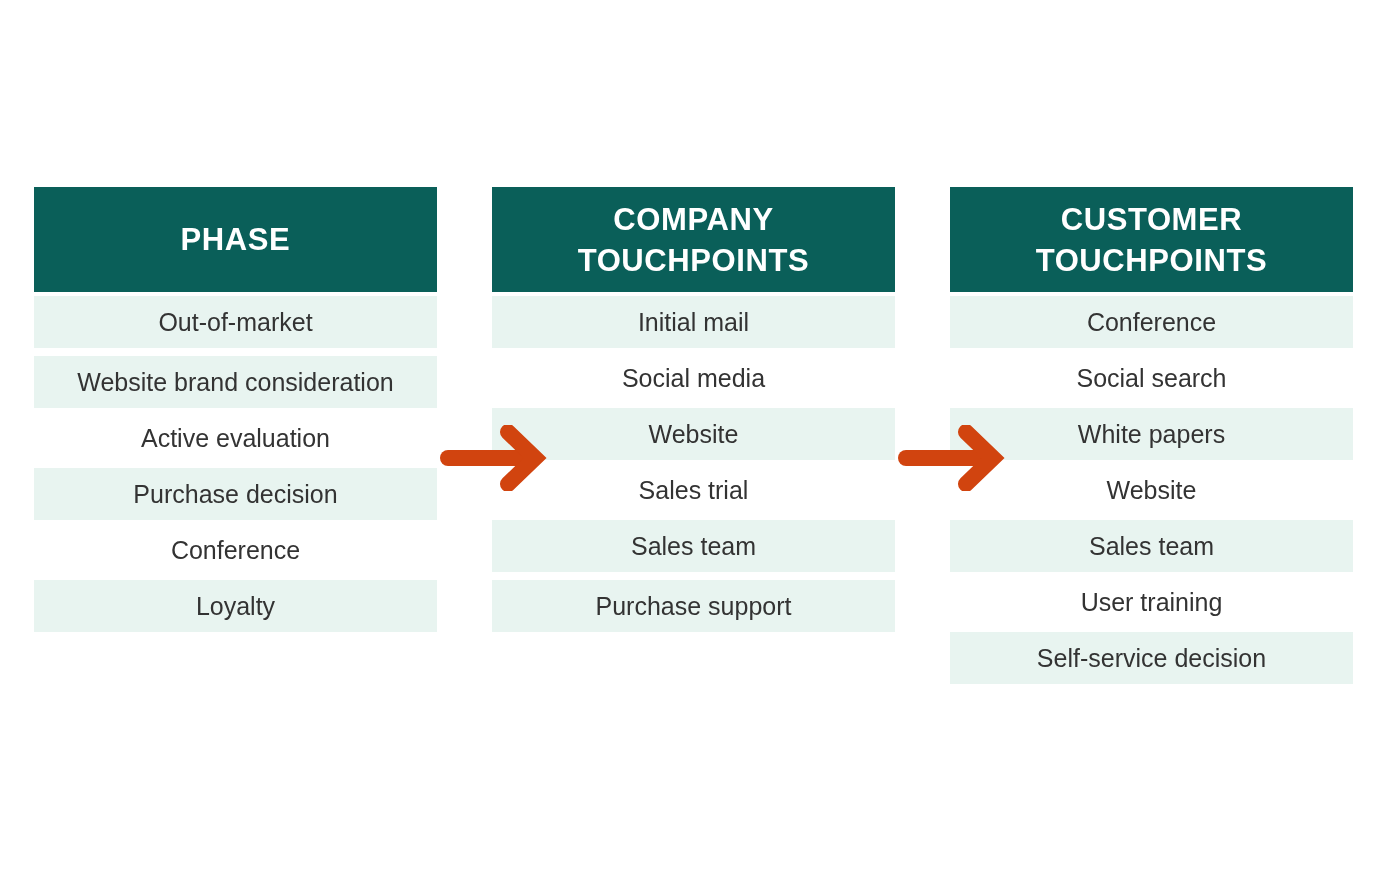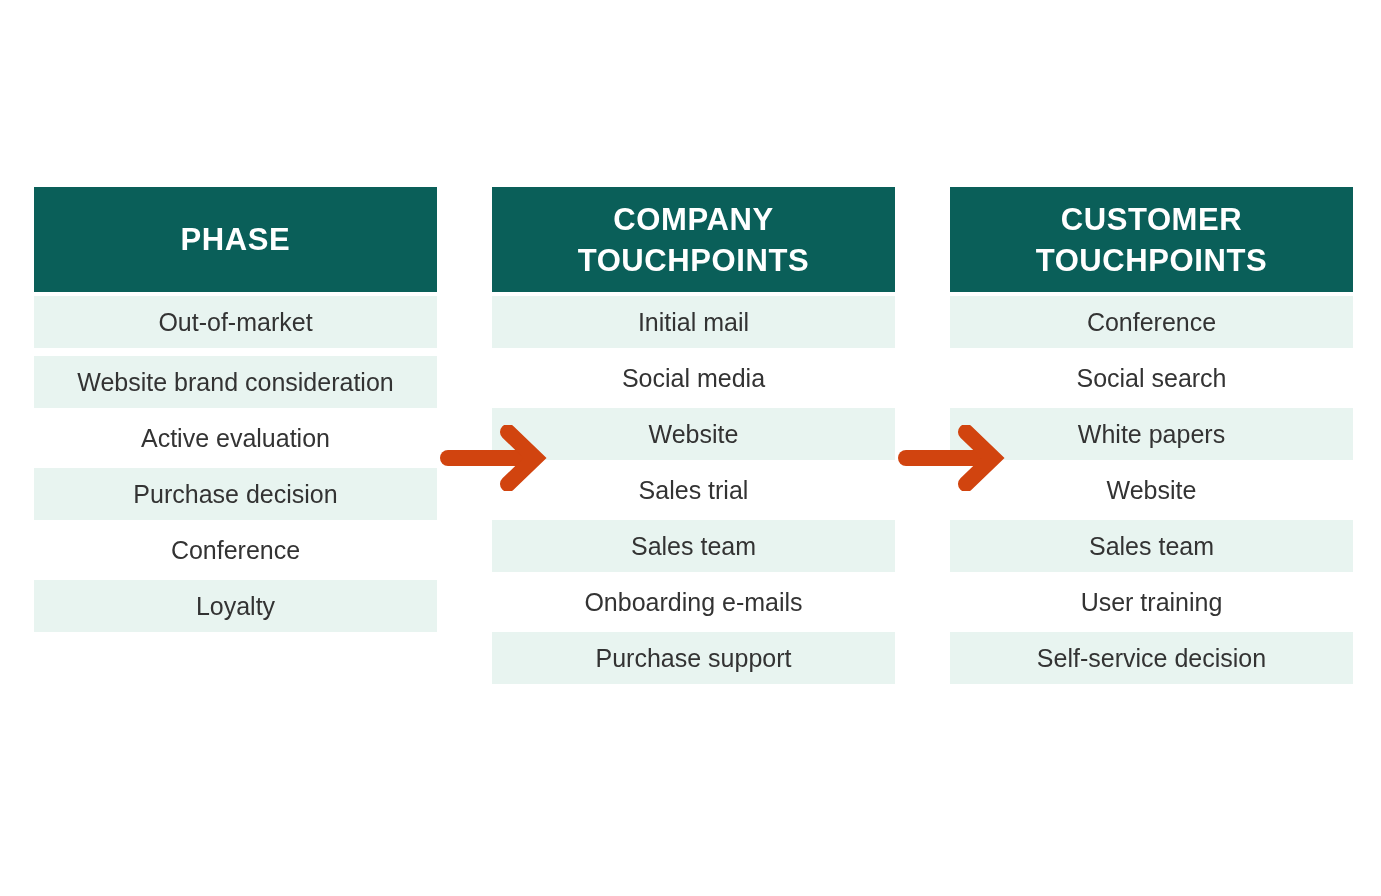--- a/index.html
+++ b/index.html
@@ -118,21 +118,20 @@
         <div class="cell shaded">Initial mail</div>
         <div class="row-gap"></div>
         <div class="cell">Social media</div>
         <div class="row-gap"></div>
         <div class="cell shaded">Website</div>
         <div class="row-gap"></div>
         <div class="cell">Sales trial</div>
         <div class="row-gap"></div>
         <div class="cell shaded">Sales team</div>
         <div class="row-gap"></div>
-        <div class="cell">Onboarding e-mails</div>
         <div class="row-gap"></div>
         <div class="cell shaded">Purchase support</div>
       </div>
     </div>
     <div class="column col-2">
       <div class="col-header">
         <div class="header-text">CUSTOMER
 TOUCHPOINTS</div>
       </div>
       <div class="rows">

